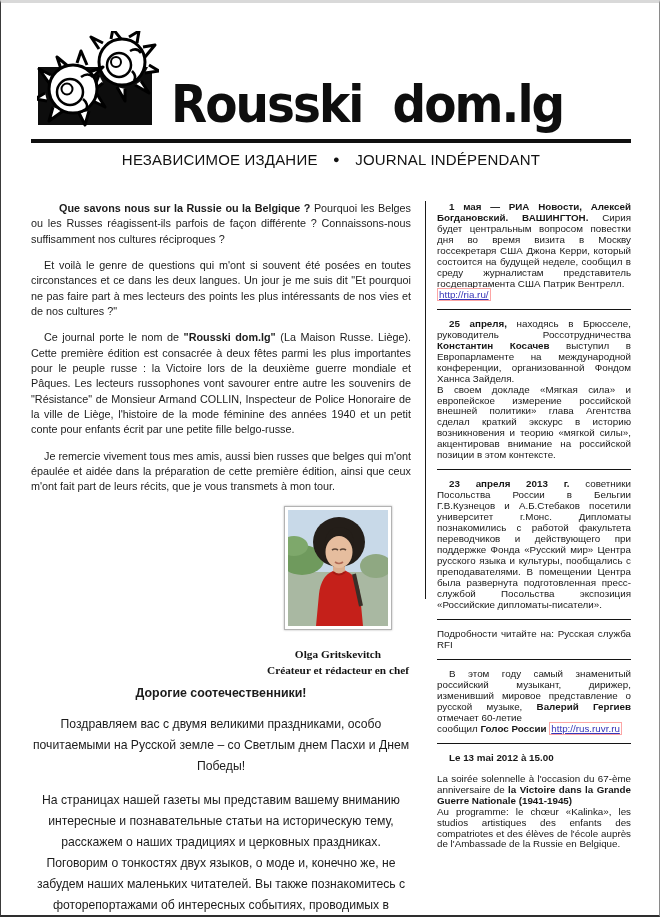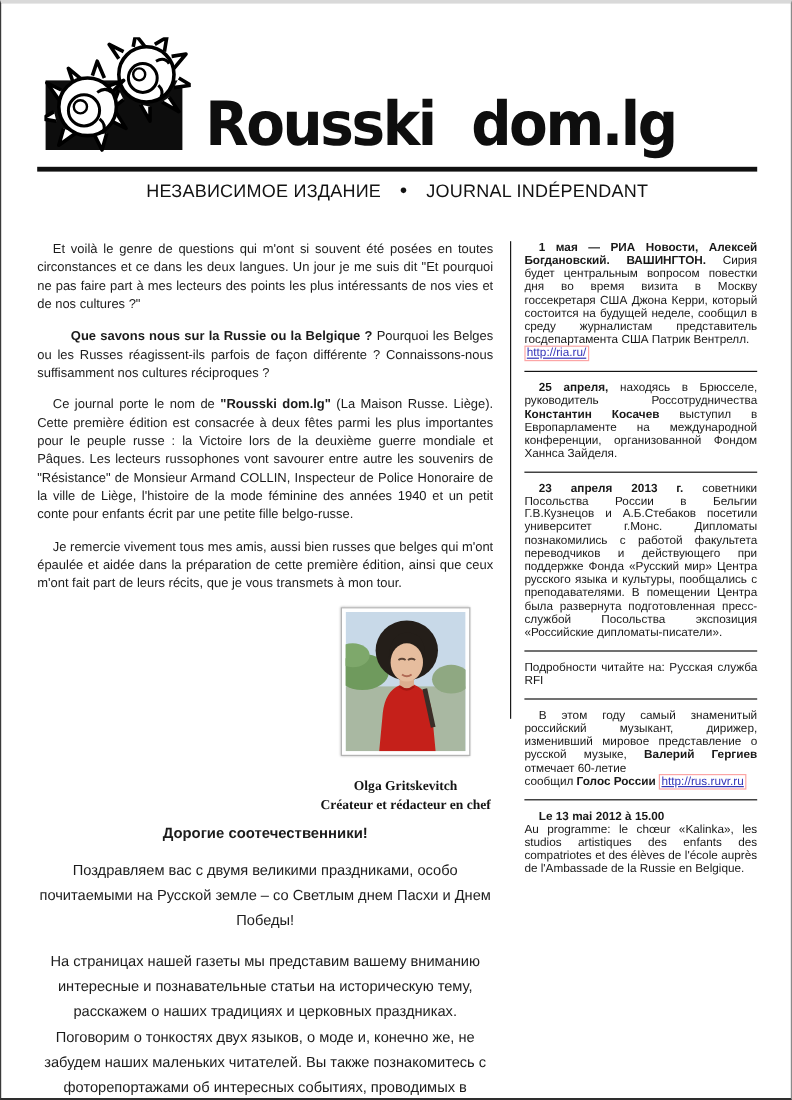--- a/index.html
+++ b/index.html
@@ -84,22 +84,22 @@
     <div class="subtitle">
       <span>НЕЗАВИСИМОЕ ИЗДАНИЕ</span>
       <span class="dot">●</span>
       <span>JOURNAL INDÉPENDANT</span>
     </div>
   </header>
 
   <div class="main">
 
     <section class="left-col">
+      <p class="ed-para ind-lg"><strong>Que savons nous sur la Russie ou la Belgique ? </strong><span>Pourquoi les Belges ou les Russes réagissent-ils parfois de façon différente ? Connaissons-nous suffisamment nos cultures réciproques ?</span></p>
       <p class="ed-para"><span>Et voilà le genre de questions qui m'ont si souvent été posées en toutes circonstances et ce dans les deux langues. Un jour je me suis dit "Et pourquoi ne pas faire part à mes lecteurs des points les plus intéressants de nos vies et de nos cultures ?"</span></p>
-      <p class="ed-para ind-lg"><strong>Que savons nous sur la Russie ou la Belgique ? </strong><span>Pourquoi les Belges ou les Russes réagissent-ils parfois de façon différente ? Connaissons-nous suffisamment nos cultures réciproques ?</span></p>
       <p class="ed-para"><span>Ce journal porte le nom de </span><strong>"Rousski dom.lg"</strong><span> (La Maison Russe. Liège). Cette première édition est consacrée à deux fêtes parmi les plus importantes pour le peuple russe : la Victoire lors de la deuxième guerre mondiale et Pâques. Les lecteurs russophones vont savourer entre autre les souvenirs de "Résistance" de Monsieur Armand COLLIN, Inspecteur de Police Honoraire de la ville de Liège, l'histoire de la mode féminine des années 1940 et un petit conte pour enfants écrit par une petite fille belgo-russe.</span></p>
       <p class="ed-para"><span>Je remercie vivement tous mes amis, aussi bien russes que belges qui m'ont épaulée et aidée dans la préparation de cette première édition, ainsi que ceux m'ont fait part de leurs récits, que je vous transmets à mon tour.</span></p>
 
       <div class="photo-figure">
         <div class="photo-inner">
           <span class="photo-frame">
             <svg width="100" height="116" viewBox="0 0 100 116" xmlns="http://www.w3.org/2000/svg">
               <rect width="100" height="116" fill="#c8d9e8"></rect>
               <rect y="62" width="100" height="54" fill="#a9b8a2"></rect>
               <ellipse cx="14" cy="50" rx="22" ry="15" fill="#6f9a5d"></ellipse>
@@ -134,34 +134,36 @@
     <div class="col-divider"></div>
 
     <aside class="right-col">
         <div class="news-item">
           <p class="news-para ind"><strong>1 мая — РИА Новости, Алексей Богдановский. ВАШИНГТОН.</strong><span> Сирия будет центральным вопросом повестки дня во время визита в Москву госсекретаря США Джона Керри, который состоится на будущей неделе, сообщил в среду журналистам представитель госдепартамента США Патрик Вентрелл.</span></p>
           <p class="news-para"><a class="doclink" href="#">http://ria.ru/</a></p>
         </div>
         <div class="news-sep"></div>
         <div class="news-item">
           <p class="news-para ind"><strong>25 апреля,</strong><span> находясь в Брюсселе, руководитель Россотрудничества </span><strong>Константин Косачев</strong><span> выступил в Европарламенте на международной конференции, организованной Фондом Ханнса Зайделя.</span></p>
+          <p class="news-para"><span>В своем докладе «Мягкая сила» и европейское измерение российской внешней политики» глава Агентства сделал краткий экскурс в историю возникновения и теорию «мягкой силы», акцентировав внимание на российской позиции в этом контексте.</span></p>
         </div>
         <div class="news-sep"></div>
         <div class="news-item">
           <p class="news-para ind"><strong>23 апреля 2013 г.</strong><span> советники Посольства России в Бельгии Г.В.Кузнецов и А.Б.Стебаков посетили университет г.Монс. Дипломаты познакомились с работой факультета переводчиков и действующего при поддержке Фонда «Русский мир» Центра русского языка и культуры, пообщались с преподавателями. В помещении Центра была развернута подготовленная пресс-службой Посольства экспозиция «Российские дипломаты-писатели».</span></p>
         </div>
         <div class="news-sep"></div>
         <div class="news-item">
           <p class="news-para"><span>Подробности читайте на: Русская служба RFI</span></p>
         </div>
         <div class="news-sep"></div>
         <div class="news-item">
           <p class="news-para ind"><span>В этом году самый знаменитый российский музыкант, дирижер, изменивший мировое представление о русской музыке, </span><strong>Валерий Гергиев</strong><span> отмечает 60-летие</span></p>
           <p class="news-para"><span>сообщил </span><strong>Голос России</strong><span> </span><a class="doclink" href="#">http://rus.ruvr.ru</a></p>
         </div>
         <div class="news-sep"></div>
         <div class="news-item">
           <p class="news-para ind"><strong>Le 13 mai 2012 à 15.00</strong></p>
+          <p class="news-para gap"><span>La soirée solennelle à l'occasion du 67-ème anniversaire de </span><strong>la Victoire dans la Grande Guerre Nationale (1941-1945)</strong></p>
           <p class="news-para"><span>Au programme: le chœur «Kalinka», les studios artistiques des enfants des compatriotes et des élèves de l'école auprès de l'Ambassade de la Russie en Belgique.</span></p>
         </div>
       </aside>
   </div>
 </div>
 
 </body></html>

